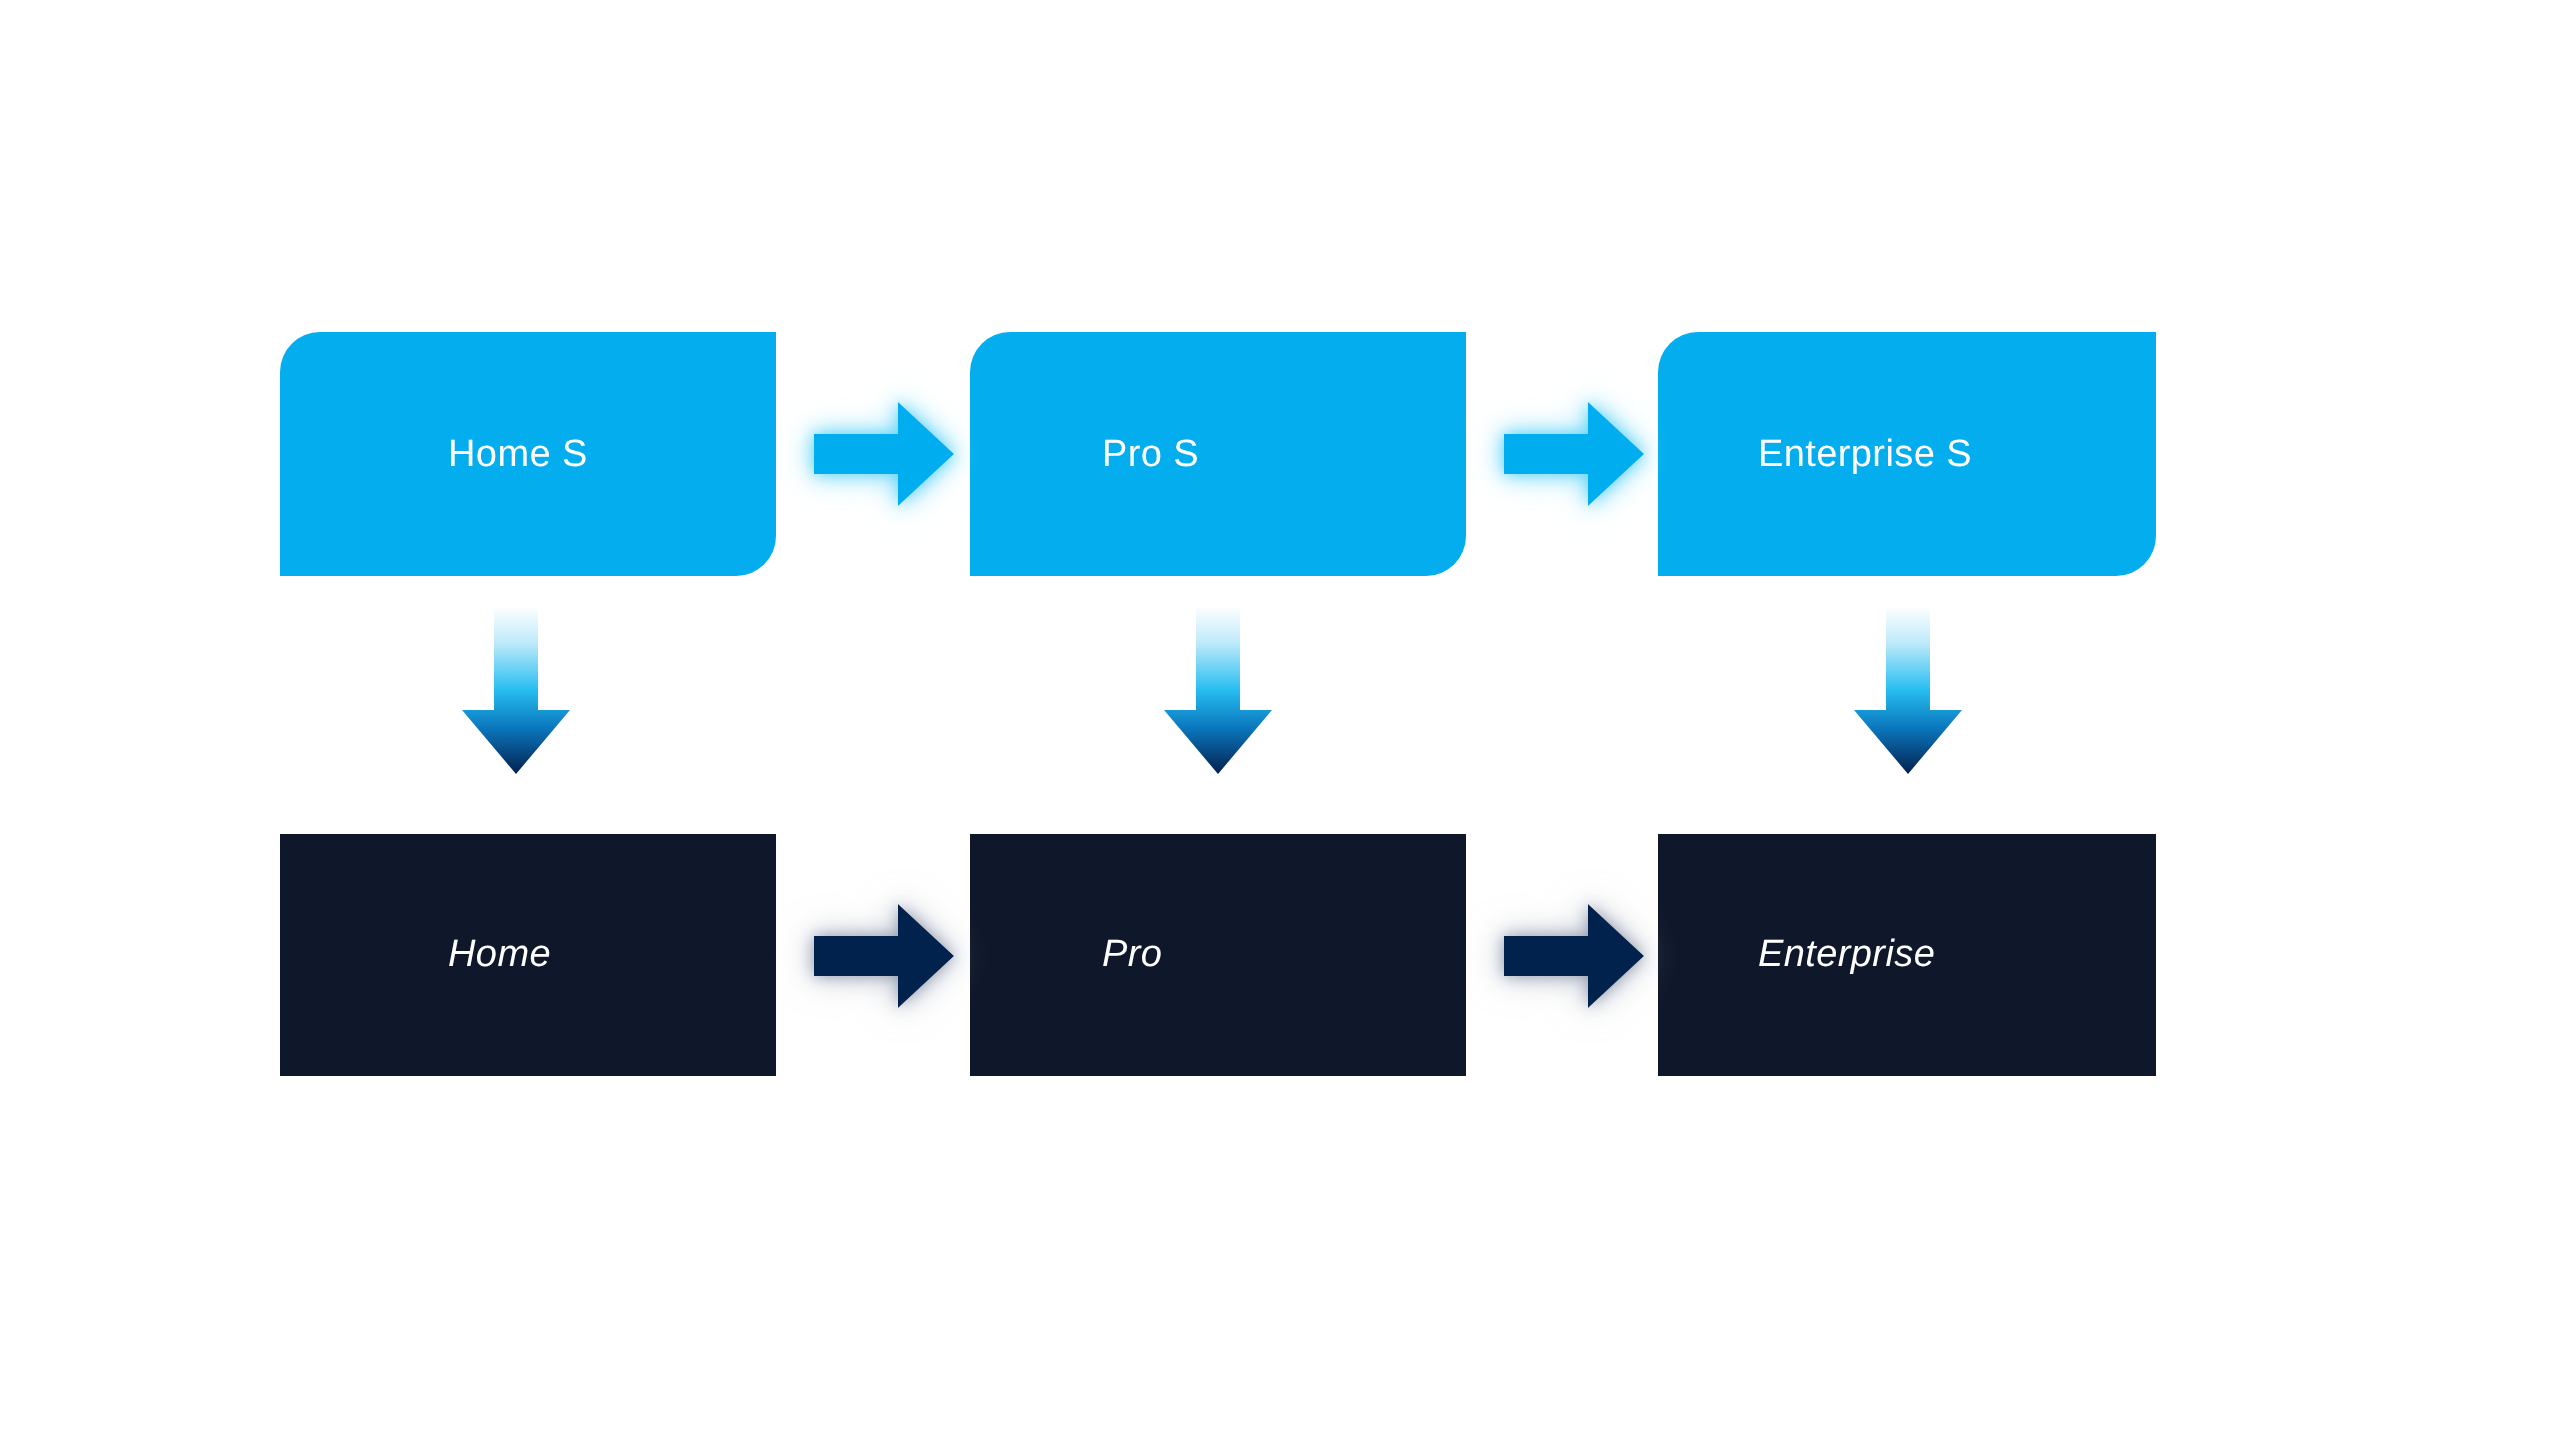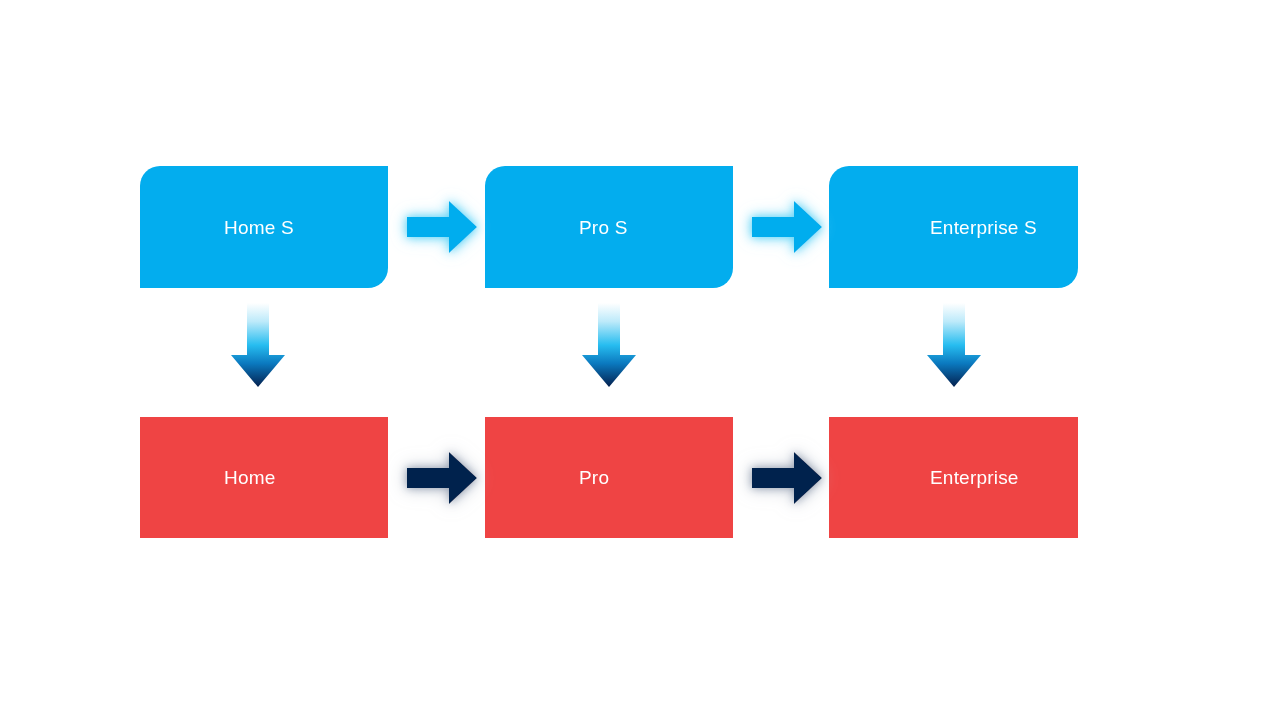--- a/index.html
+++ b/index.html
@@ -38,35 +38,36 @@
 
   
   .box-top {
     background: #03ADEE;
     border-radius: 20px 0 20px 0;
   }
   .box-top .label { padding-left: 84px; }
 
   
   .box-bottom {
-    background: #ef4444;
+    background: #0f172a;
     border-radius: 0;
+    font-style: italic;
   }
   .box-bottom .label { padding-left: 84px; }
 
   
   .row-top    { top: 166px; height: 122px; }
   .row-bottom { top: 417px; height: 121px; }
 
   .col-1 { left: 140px; width: 248px; }
   .col-2 { left: 485px; width: 248px; }
   .col-3 { left: 829px; width: 249px; }
 
-  .col-2 .label, .col-3 .label { padding-left: 94px; }
-  .col-3 .label { padding-left: 101px; }
+  .col-2 .label, .col-3 .label { padding-left: 66px; }
+  .col-3 .label { padding-left: 50px; }
 
   
   .h-arrow {
     position: absolute;
     width: 74px;
     height: 60px;
   }
   .h-arrow svg { display: block; width: 74px; height: 60px; overflow: visible; }
 
   .h-arrow-top    { top: 197px; }

